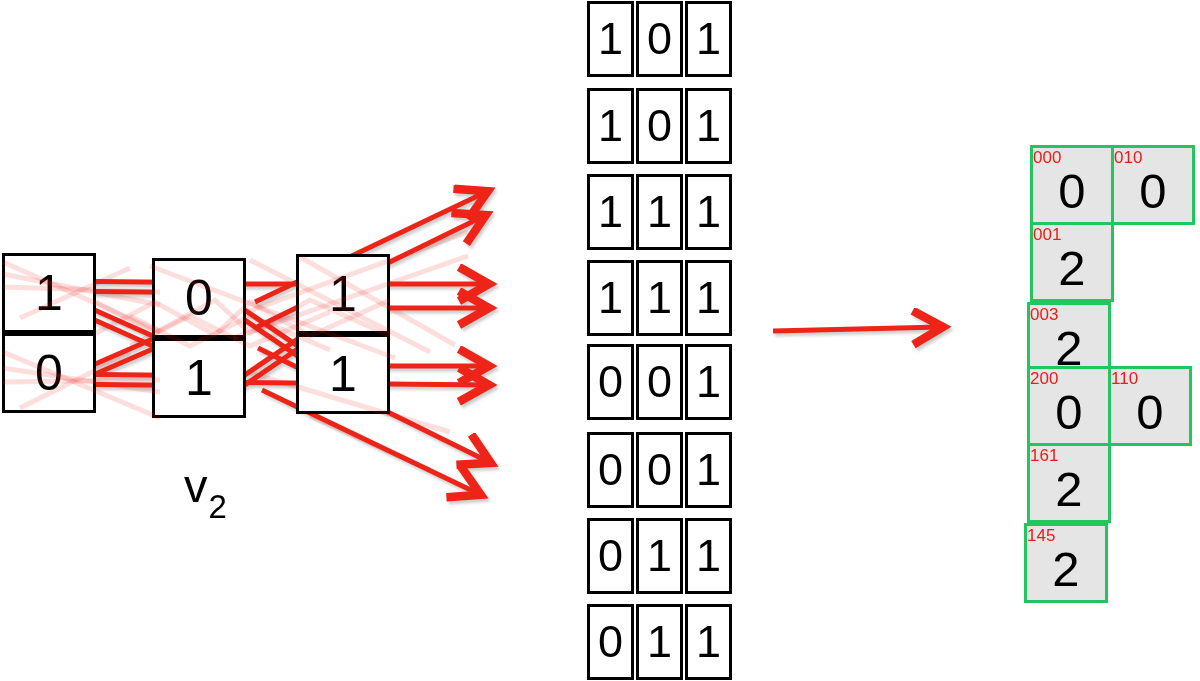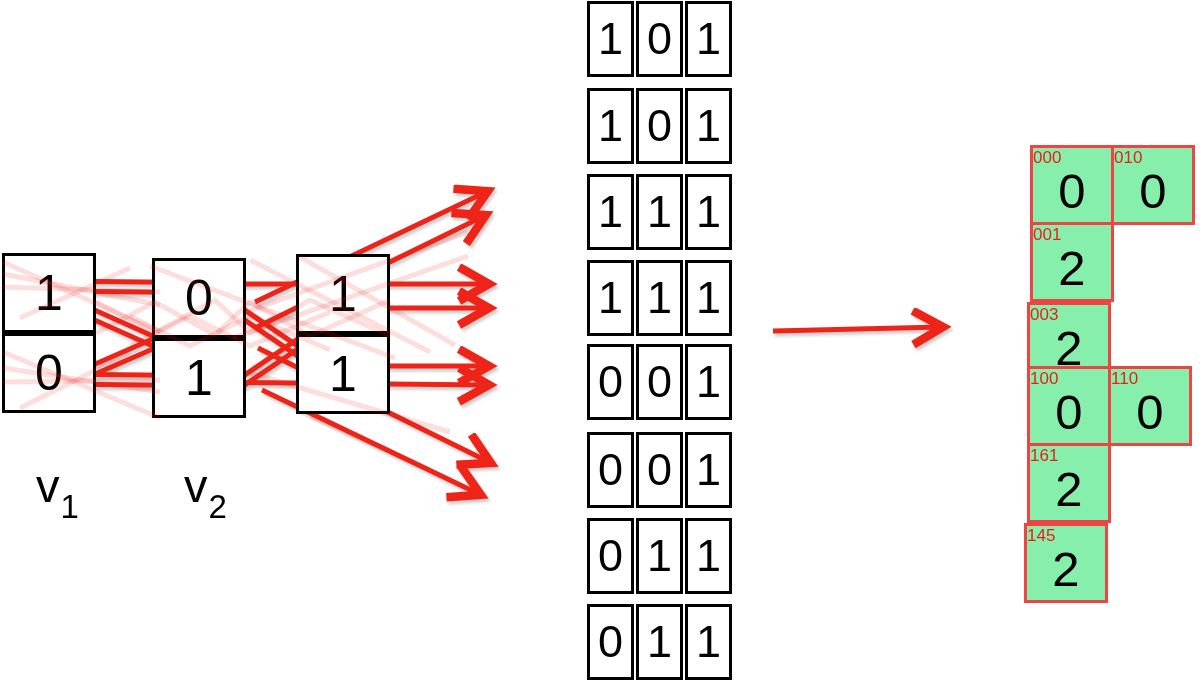--- a/index.html
+++ b/index.html
@@ -31,21 +31,21 @@
   .obs-cell{
     width:47px; height:76px; border:3px solid #000; background:#fff;
     display:flex; align-items:center; justify-content:center; font-size:45px;
   }
 
   
   .grid{ position:absolute; display:flex; flex-direction:column; z-index:2; }
   .grow{ display:flex; }
   .grow .gcell + .gcell{ margin-left:-3px; }
   .grow + .grow{ margin-top:-3px;flex-direction:column; }
-  .gcell{ width:84px; height:80px; border:3px solid #ef4444; background:#86efac; position:relative; }
+  .gcell{ width:84px; height:80px; border:3px solid #22c55e; background:#e5e5e5; position:relative; }
   .gcode{
     position:absolute; top:0px; left:0px; color:#ee1c16;
     font-size:17px; line-height:20px; letter-spacing:0px;
   }
   .gval{
     position:absolute; left:0; right:0; top:12px; bottom:0;
     display:flex; align-items:center; justify-content:center; font-size:49px;
   }
 
   .bold-line{ stroke:#ee2418; stroke-width:5; fill:none; }
@@ -105,23 +105,20 @@
   </div>
   <div class="vcol" style="left:152px; top:258px;">
     <div class="vcell">0</div>
     <div class="vcell">1</div>
   </div>
   <div class="vcol" style="left:296px; top:254px;">
     <div class="vcell">1</div>
     <div class="vcell">1</div>
   </div>
 
-  <div class="vlabel" style="left:10px;">
-    <span>v</span><sub>1</sub>
-  </div>
   <div class="vlabel" style="left:158px;">
     <span>v</span><sub>2</sub>
   </div>
 
   <svg class="layer layer-faded" viewBox="0 0 1200 681">
     <g>
       <line class="faded-line" x1="3" y1="262" x2="160" y2="332"></line>
       <line class="faded-line" x1="3" y1="274" x2="160" y2="305"></line>
       <line class="faded-line" x1="3" y1="287" x2="160" y2="292"></line>
       <line class="faded-line" x1="20" y1="318" x2="130" y2="268"></line>
@@ -203,21 +200,21 @@
       <div class="gcell">
         <span class="gcode">003</span>
         <span class="gval">2</span>
       </div>
     </div>
   </div>
 
   <div class="grid" style="left:1027px; top:366px;">
     <div class="grow">
       <div class="gcell">
-        <span class="gcode">100</span>
+        <span class="gcode">200</span>
         <span class="gval">0</span>
       </div>
       <div class="gcell">
         <span class="gcode">110</span>
         <span class="gval">0</span>
       </div>
     </div>
     <div class="grow">
       <div class="gcell">
         <span class="gcode">161</span>

